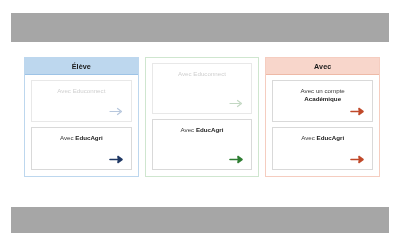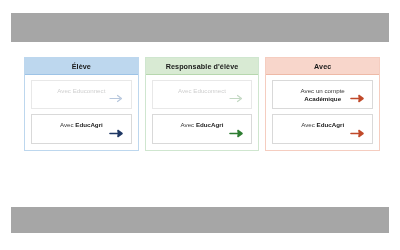--- a/index.html
+++ b/index.html
@@ -26,21 +26,21 @@
     background: #a6a6a6;
   }
   .band-top { top: 13px; height: 29px; }
   .band-bottom { top: 207px; height: 26px; }
 
   .columns {
     position: absolute;
     left: 24px;
     top: 57px;
     width: 356px;
-    height: 94px;
+    height: 120px;
     display: flex;
     gap: 6px;
   }
 
   .col {
     flex: 1 1 0;
     display: flex;
     flex-direction: column;
     box-sizing: border-box;
     border: 1px solid #c8d8ea;
@@ -140,21 +140,20 @@
           <svg class="arrow" viewBox="0 0 30 20">
             <path d="M2 10 H21" stroke="#1f3864" stroke-width="3.2" fill="none" stroke-linecap="round"></path>
             <path d="M17 3.5 L26 10 L17 16.5" stroke="#1f3864" stroke-width="3.2" fill="#1f3864" stroke-linejoin="round"></path>
           </svg>
         </div>
 
       </div>
     </div>
 
     <div class="col col-resp">
-      <div class="col-header">Responsable d'élève</div>
       <div class="col-body">
 
         <div class="card card-disabled">
           <div class="card-text">
             <span>Avec Educonnect</span><b></b>
           </div>
           <div class="spacer"></div>
           <svg class="arrow" viewBox="0 0 30 20">
             <path d="M2 10 H22" stroke="#c3d8c3" stroke-width="2.4" fill="none" stroke-linecap="round"></path>
             <path d="M17 4 L25 10 L17 16" stroke="#c3d8c3" stroke-width="2.4" fill="none" stroke-linecap="round" stroke-linejoin="round"></path>

